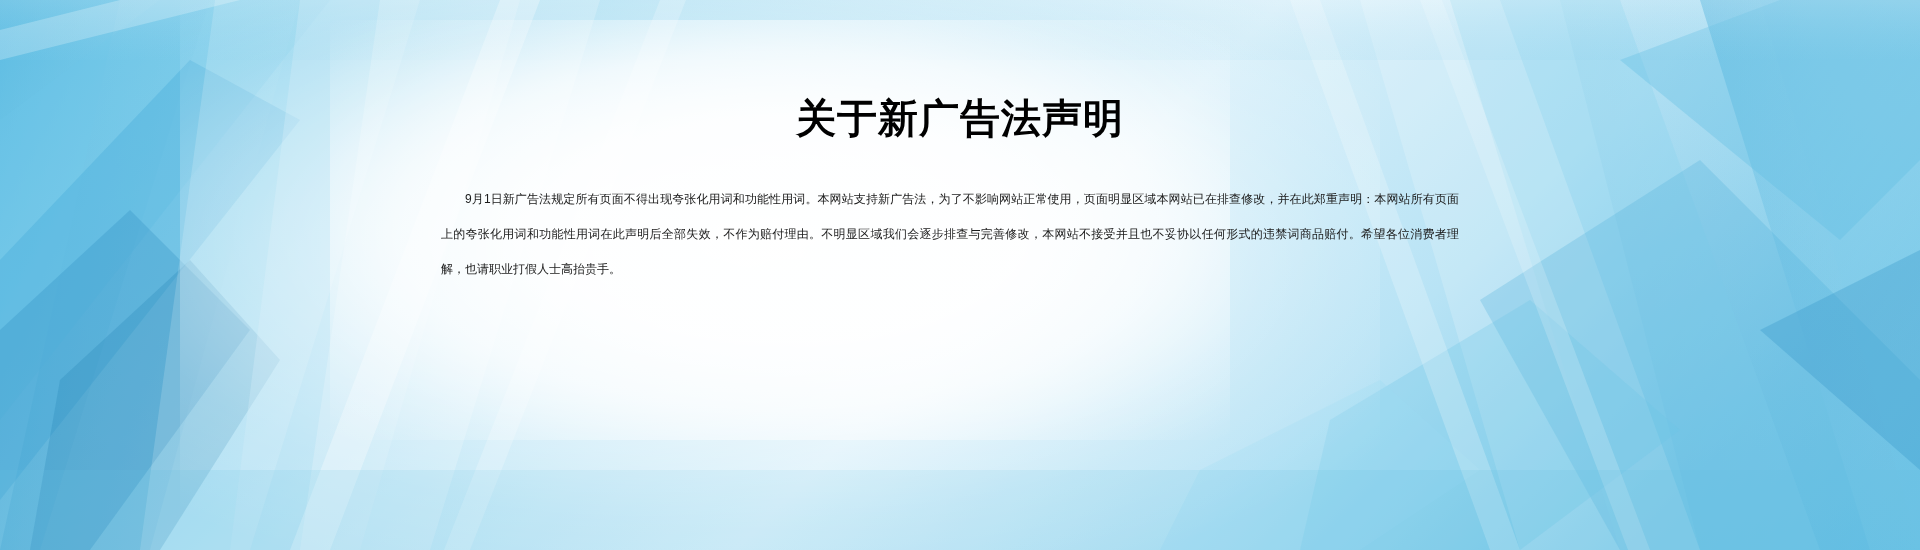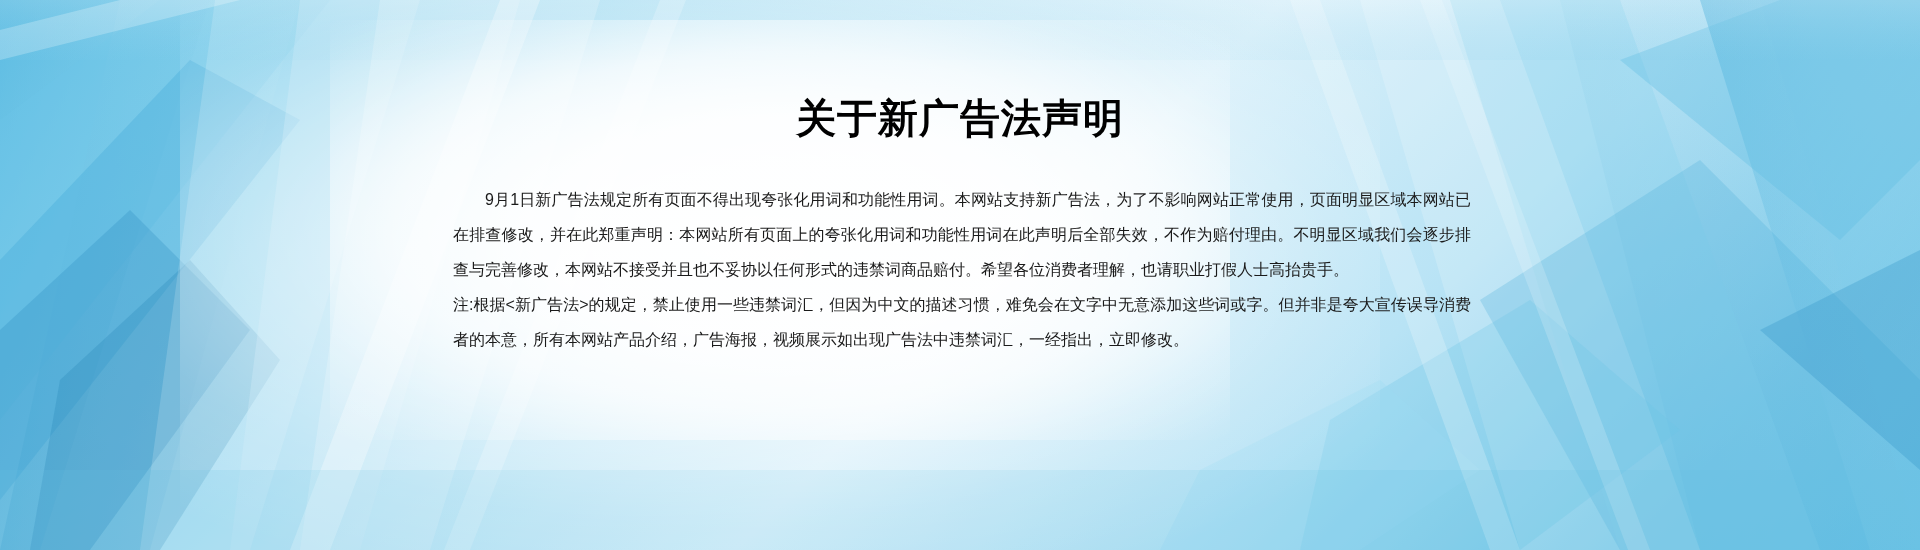--- a/index.html
+++ b/index.html
@@ -65,24 +65,24 @@
     width: 1000px;
     text-align: center;
     font-size: 40px;
     font-weight: bold;
     color: #000000;
     letter-spacing: 1px;
     line-height: 1.1;
   }
   .statement-body {
     position: absolute;
-    left: 453px;
+    left: 441px;
     top: 182px;
     width: 1018px;
-    font-size: 16px;
+    font-size: 12px;
     line-height: 35px;
     color: #1a1a1a;
     text-align: justify;
     text-justify: inter-ideograph;
   }
   .para {
     margin: 0;
   }
   .para-indent {
     text-indent: 2em;
@@ -142,17 +142,16 @@
   </div>
 
   <div class="glow2"></div>
   <div class="glow"></div>
 
   <div class="content">
     <div class="statement-title">关于新广告法声明</div>
 
     <div class="statement-body">
       <p class="para para-indent">9月1日新广告法规定所有页面不得出现夸张化用词和功能性用词。本网站支持新广告法，为了不影响网站正常使用，页面明显区域本网站已在排查修改，并在此郑重声明：本网站所有页面上的夸张化用词和功能性用词在此声明后全部失效，不作为赔付理由。不明显区域我们会逐步排查与完善修改，本网站不接受并且也不妥协以任何形式的违禁词商品赔付。希望各位消费者理解，也请职业打假人士高抬贵手。</p>
-      <p class="para">注:根据&lt;新广告法&gt;的规定，禁止使用一些违禁词汇，但因为中文的描述习惯，难免会在文字中无意添加这些词或字。但并非是夸大宣传误导消费者的本意，所有本网站产品介绍，广告海报，视频展示如出现广告法中违禁词汇，一经指出，立即修改。</p>
     </div>
   </div>
 
 </div>
 
 </body></html>

